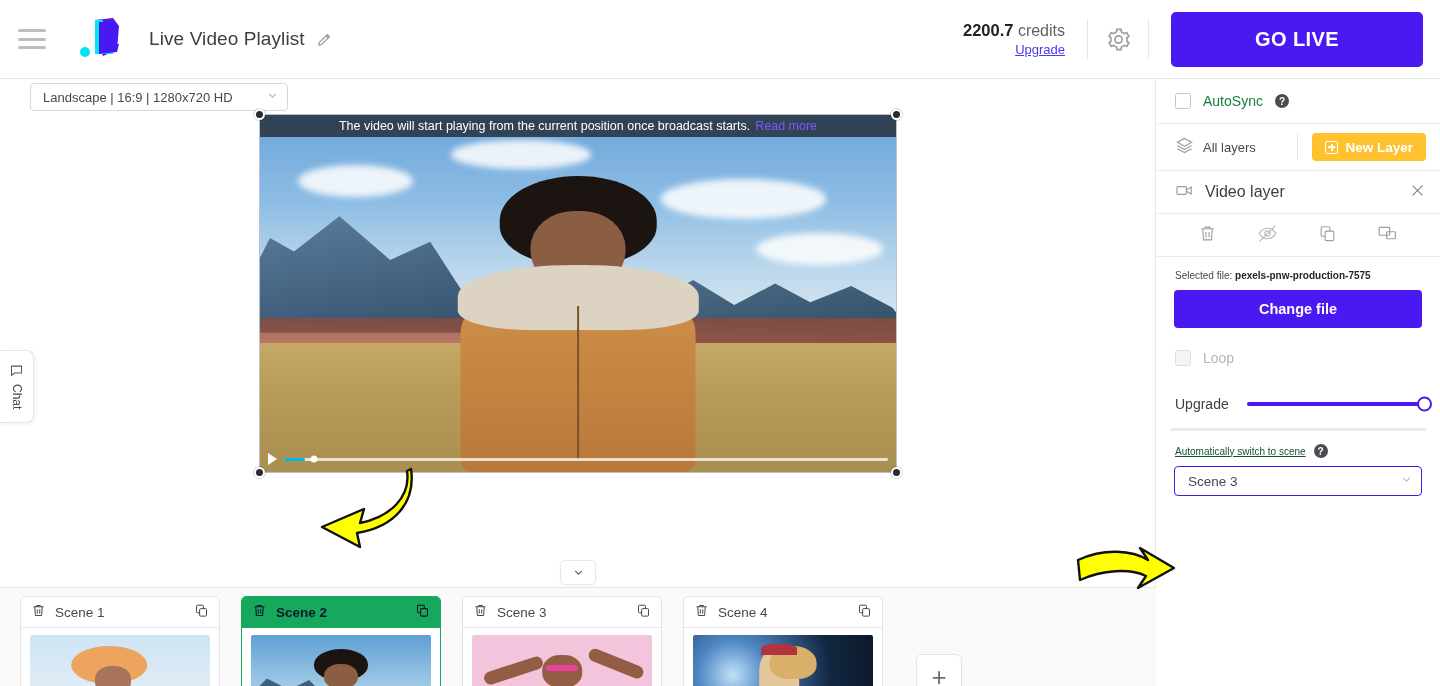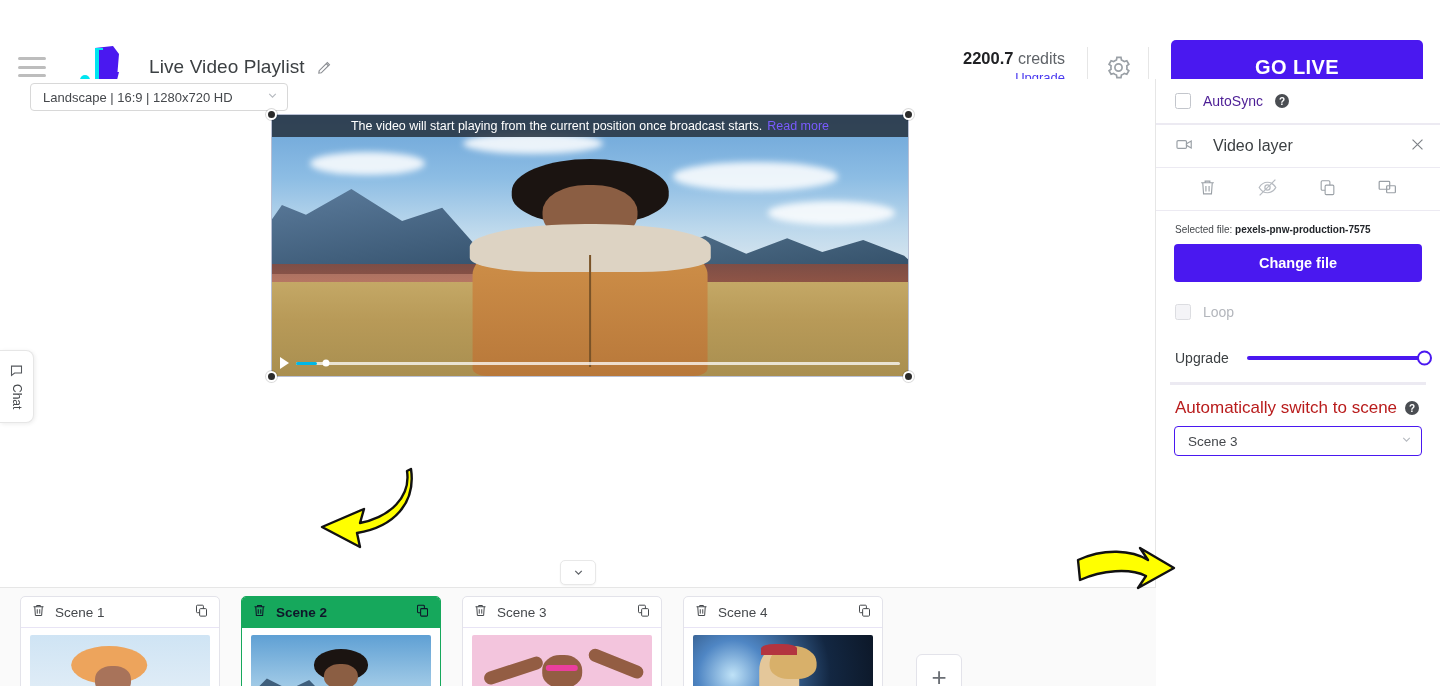--- a/index.html
+++ b/index.html
@@ -11,21 +11,20 @@
     color: #3c4043;
   }
   .app { position: relative; width: 1440px; height: 686px; }
 
   
   .header {
     position: absolute; top: 0; left: 0; width: 1440px; height: 79px;
     display: flex; align-items: center;
     border-bottom: 1px solid #e6e6e6;
     background: #fff;
-    margin-top: 28px;
   }
   .hamburger { width: 28px; height: 20px; margin-left: 18px; cursor: pointer;
     display: flex; flex-direction: column; justify-content: space-between; }
   .hamburger span { display: block; height: 3px; width: 100%; background: #bdbdbd; border-radius: 2px; }
 
   .logo { margin-left: 27px; width: 56px; height: 46px; position: relative; }
 
   .proj-title {
     margin-left: 20px; font-size: 19px; color: #3c4043; letter-spacing: .1px;
   }
@@ -54,21 +53,21 @@
 
   .ratio-select {
     position: absolute; left: 30px; top: 4px; width: 258px; height: 28px;
     border: 1px solid #d8d8d8; border-radius: 4px; background: #fff;
     display: flex; align-items: center; padding: 0 8px 0 12px;
     font-size: 13px; color: #45484c; cursor: pointer;
   }
   .ratio-select .chev { margin-left: auto; }
 
   .stage {
-    position: absolute; left: 272px; top: 36px; width: 636px; height: 261px;
+    position: absolute; left: 260px; top: 36px; width: 636px; height: 357px;
     outline: 1px solid #b9c0d4;
   }
   .video-img { position: absolute; inset: 0; overflow: hidden; }
   .vi-sky { position:absolute; left:0; top:0; width:100%; height:58%;
     background: linear-gradient(180deg,#6ba4d8 0%, #8dbde4 42%, #bcd8ec 75%, #d9e6ef 100%); }
   .cloud { position:absolute; background:#ffffff; border-radius:50%; filter: blur(3px); opacity:.85;}
   .mtn { position:absolute; background:#3f5a72; }
   .mtn.l { left:-6%; top:27%; width:42%; height:34%;
     clip-path: polygon(0% 100%, 18% 22%, 27% 33%, 44% 4%, 63% 40%, 78% 25%, 100% 100%);
     background: linear-gradient(170deg,#5f7fa0,#33506b); }
@@ -180,39 +179,39 @@
   .panel {
     position: absolute; top: 79px; right: 0; width: 284px; height: 607px;
     background: #fff; overflow: hidden;
   }
   .hr { height: 1px; background: #eceaf2; margin: 0 14px; }
   .hr-full { height: 1px; background: #eceaf2; }
 
   .autosync { height: 44px; display: flex; align-items: center; gap: 12px; padding-left: 19px; }
   .cbx { width: 16px; height: 16px; border: 1.6px solid #c3c6cc; border-radius: 2.5px; background: #fff; cursor: pointer; flex-shrink: 0;}
   .cbx.muted { border-color: #dcdde1; background: #f4f4f7; }
-  .lbl { font-size: 14px; color: #4c1d95; }
+  .lbl { font-size: 14px; color: #15803d; }
   .lbl.muted { color: #b3b6bc; }
   .qmark { width: 14px; height: 14px; border-radius: 50%; background: #4a4d52; color: #fff;
     font-size: 10px; display: inline-flex; align-items: center; justify-content: center; font-weight: bold; cursor: pointer;}
 
   .layers-bar { height: 46px; display: flex; align-items: center; padding: 0 14px 0 19px; gap: 0; }
   .all-layers { display: flex; align-items: center; gap: 9px; font-size: 13px; color: #45484c; cursor: pointer; }
   .vsep { width: 1px; height: 26px; background: #e6e6e6; margin: 0 14px 0 auto; }
   .new-layer {
     height: 28px; padding: 0 13px; background: #ffc22e; color: #fff; border: none; border-radius: 4px;
     font-size: 13.5px; font-weight: bold; display: flex; align-items: center; gap: 7px; cursor: pointer;
     font-family: "Liberation Sans", sans-serif;
   }
   .plus-sq { width: 13px; height: 13px; border: 1.8px solid #fff; border-radius: 2px; position: relative; }
   .plus-sq:before, .plus-sq:after { content:""; position:absolute; background:#fff; }
   .plus-sq:before { left: 50%; top: 2px; bottom: 2px; width: 1.8px; transform: translateX(-50%); }
   .plus-sq:after { top: 50%; left: 2px; right: 2px; height: 1.8px; transform: translateY(-50%); }
 
-  .layer-title { height: 42px; display: flex; align-items: center; gap: 19px; padding: 0 14px 0 19px; }
+  .layer-title { height: 42px; display: flex; align-items: center; gap: 11px; padding: 0 14px 0 19px; }
   .layer-title .t { font-size: 16px; color: #3c4043; }
   .layer-title .x { margin-left: auto; cursor: pointer; }
 
   .layer-tools { height: 42px; display: flex; align-items: center; justify-content: space-around; padding: 0 22px; }
   .layer-tools > span { cursor: pointer; }
 
   .selfile { padding: 13px 16px 9px 19px; font-size: 10px; color: #45484c; white-space: nowrap; overflow: hidden; }
   .selfile b { color: #23262b; }
   .change-file {
     display: block; width: 248px; height: 38px; margin: 0 0 0 18px;
@@ -222,21 +221,21 @@
 
   .loop-row { height: 42px; display: flex; align-items: center; gap: 12px; padding-left: 19px; margin-top: 9px;}
   .slider-row { height: 49px; display: flex; align-items: center; padding: 0 15px 0 19px; gap: 14px; }
   .slider-row .name { font-size: 14px; color: #3c4043; width: 58px; flex-shrink: 0; }
   .slider { position: relative; flex: 1; height: 4px; background: #4a18f0; border-radius: 3px; cursor: pointer; }
   .slider .thumb-k { position: absolute; right: -7px; top: 50%; transform: translateY(-50%);
     width: 15px; height: 15px; border-radius: 50%; background: #fff; border: 2.5px solid #4a18f0; }
 
   .shadow-row { height: 46px; display: flex; align-items: center; gap: 12px; padding-left: 19px; }
   .auto-switch { padding: 13px 0 0 19px; display: flex; align-items: center; gap: 8px; }
-  .auto-switch .name { font-size: 17px; color: #b91c1c; }
+  .auto-switch .name { font-size: 10px; color: #14532d; text-decoration: underline; }
   .scene-select {
     width: 248px; height: 30px; margin: 8px 0 0 18px;
     border: 1.4px solid #4a18f0; border-radius: 4px; background: #fff;
     display: flex; align-items: center; padding: 0 8px 0 13px;
     font-size: 13.5px; color: #45484c; cursor: pointer;
   }
   .scene-select .chev { margin-left: auto; }
 
   
   .arrow { position: absolute; pointer-events: none; z-index: 20; }
@@ -455,20 +454,37 @@
 
   <div class="panel">
 
     <div class="autosync">
       <span class="cbx"></span>
       <span class="lbl">AutoSync</span>
       <span class="qmark">?</span>
     </div>
     <div class="hr-full"></div>
 
+    <div class="layers-bar">
+      <div class="all-layers">
+        <span>
+          <svg width="19" height="19" viewBox="0 0 24 24" fill="none" stroke="#9aa0a6" stroke-width="1.5">
+            <path d="M12 3 3 8l9 5 9-5z"></path>
+              <path d="M3 12l9 5 9-5"></path>
+              <path d="M3 16l9 5 9-5"></path>
+            </svg>
+        </span>
+        <span>All layers</span>
+      </div>
+      <div class="vsep"></div>
+      <button class="new-layer">
+        <span class="plus-sq"></span>
+        <span>New Layer</span>
+      </button>
+    </div>
     <div class="hr-full"></div>
 
     <div class="layer-title">
       <span>
         <svg width="19" height="19" viewBox="0 0 24 24" fill="none" stroke="#9aa0a6" stroke-width="1.5">
           <rect x="2.5" y="7" width="12" height="10" rx="1.5"></rect>
             <path d="M14.5 11l6-3.5v9l-6-3.5z"></path>
           </svg>
       </span>
       <span class="t">Video layer</span>

